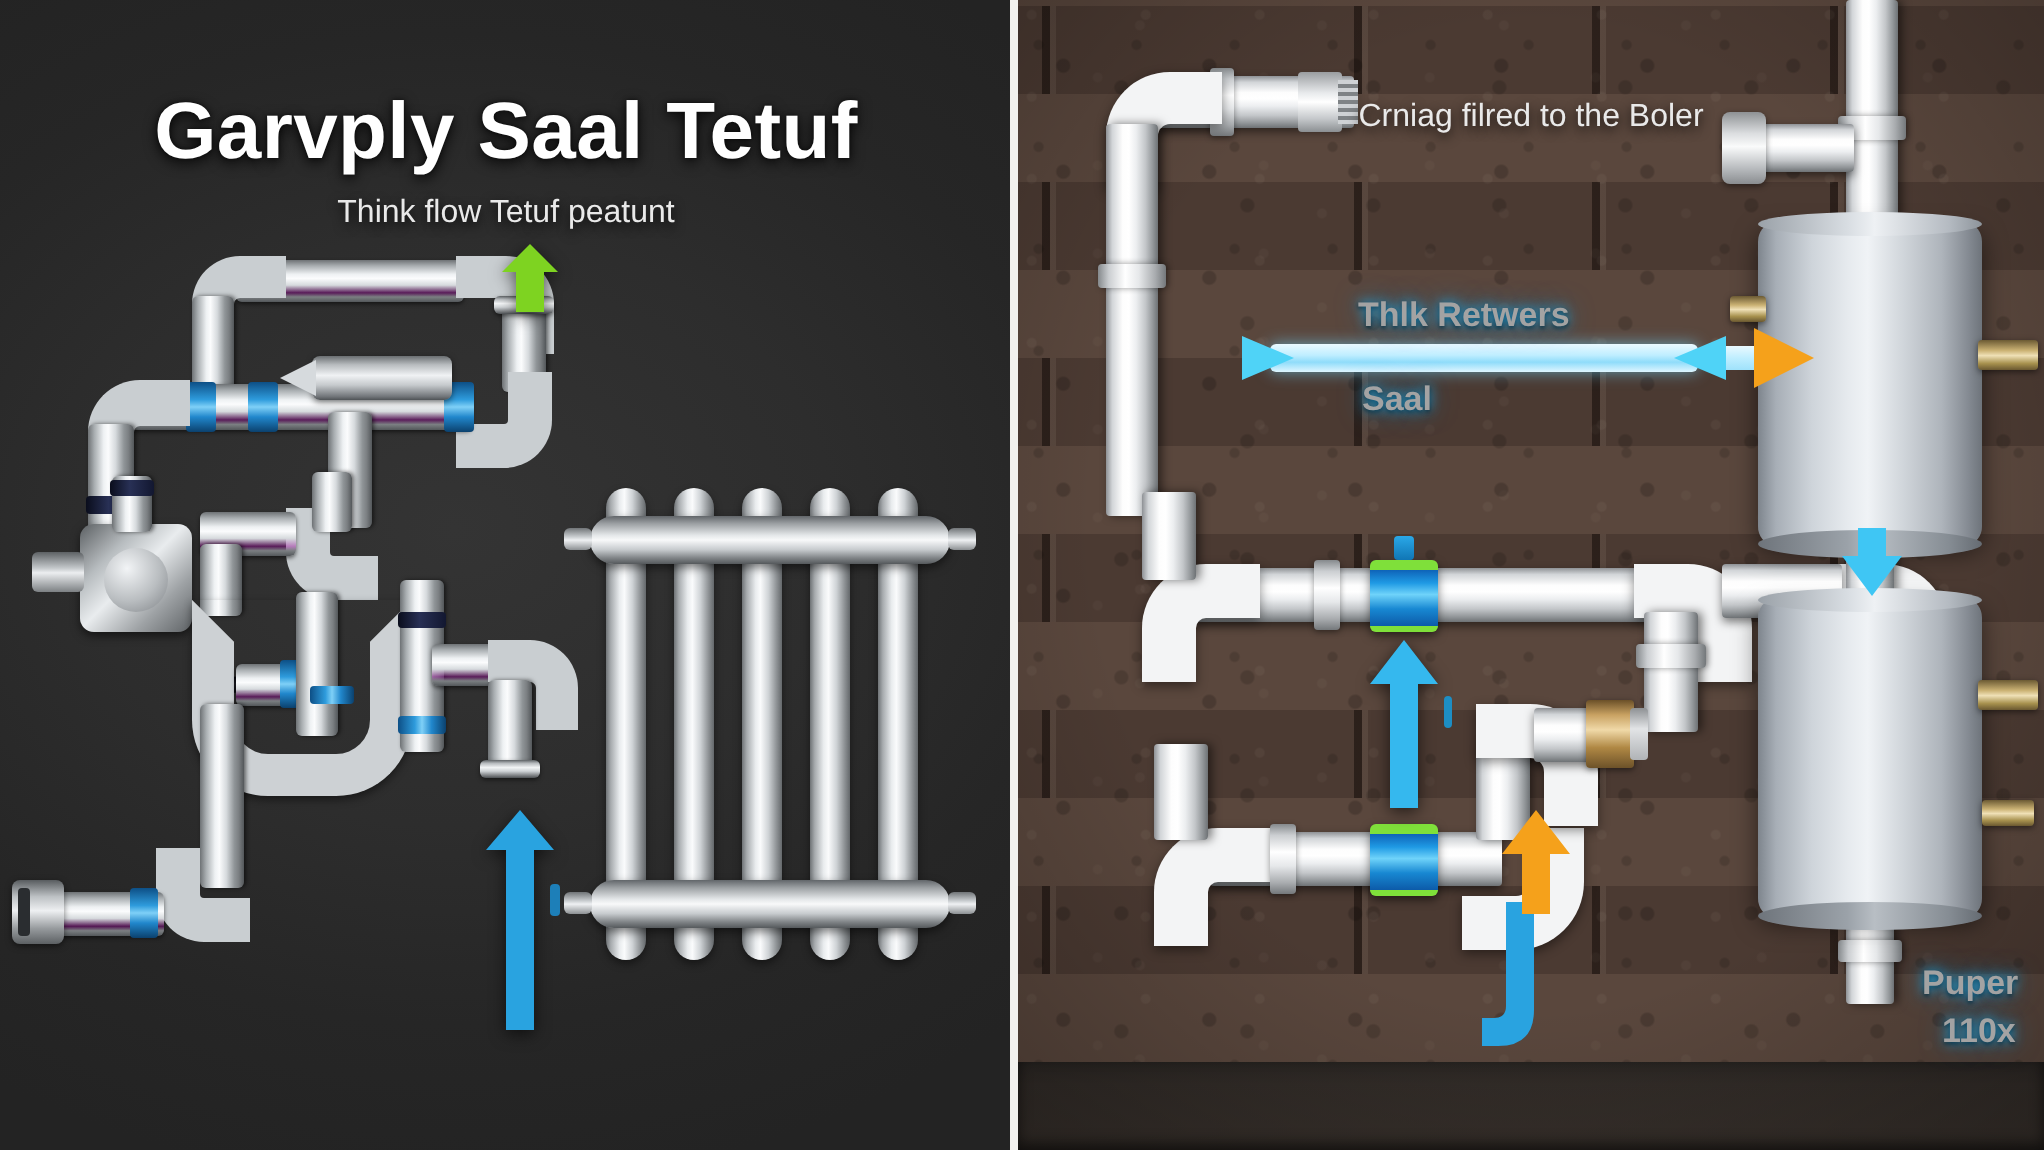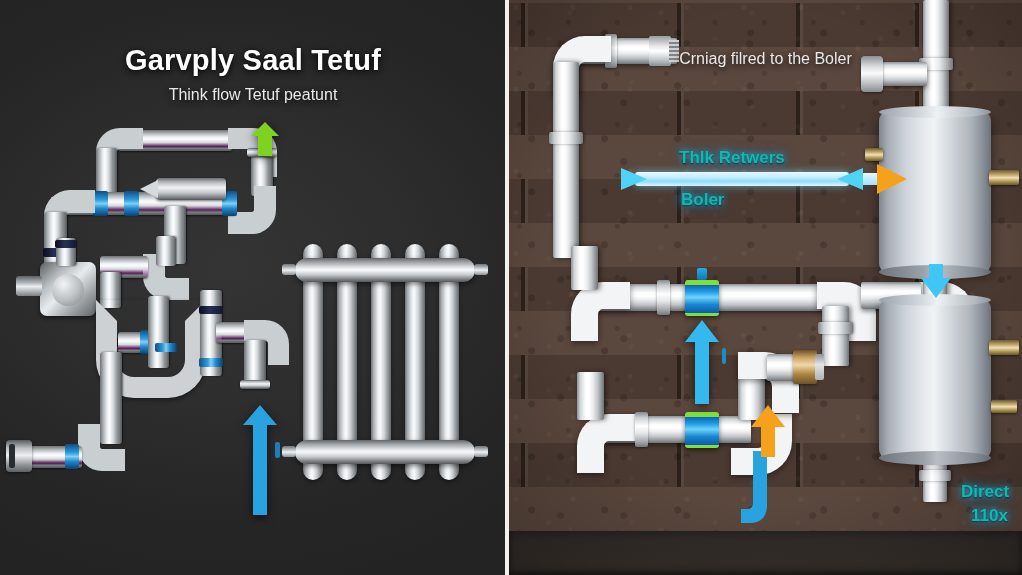--- a/index.html
+++ b/index.html
@@ -53,26 +53,26 @@
   .floorstrip{position:absolute;left:0;right:0;bottom:0;height:44px;
      background:linear-gradient(180deg,#2a2623 0%,#322c28 25%,#37302b 100%);
      box-shadow:0 -3px 7px rgba(0,0,0,.6) inset;}
 
   
   .titleblock{position:absolute;z-index:40;text-align:center;}
   .title{font-weight:bold;color:#ffffff;letter-spacing:.2px;
      text-shadow:0 2px 7px rgba(0,0,0,.85),0 0 2px rgba(0,0,0,.6);}
   .subtitle{color:#e9e9e9;font-weight:normal;
      text-shadow:0 2px 6px rgba(0,0,0,.85);}
-  #left-title{font-size:29px;}
+  #left-title{font-size:40px;}
   #left-sub{font-size:16px;margin-top:9px;}
   #right-title{font-size:29px;}
   #right-sub{font-size:16px;margin-top:10px;}
 
-  .gl-label{position:absolute;z-index:45;color:#14b8a6;font-weight:bold;
+  .gl-label{position:absolute;z-index:45;color:#a3a3a3;font-weight:bold;
      text-shadow:0 0 6px rgba(30,170,230,.95),0 0 13px rgba(20,140,210,.7),0 1px 2px rgba(0,0,0,.9);}
 
   
   .mp{position:absolute;border-radius:3px;}
   .mp-h{background:linear-gradient(180deg,#6e7275 0%,#a9aeb1 14%,#eef1f3 34%,#fbfcfd 44%,#d6dadd 60%,#9096 78%,#7b7f82 88%,#53575a 100%);
         box-shadow:0 1px 2px rgba(0,0,0,.55);}
   .mp-v{background:linear-gradient(90deg,#6e7275 0%,#a9aeb1 14%,#eef1f3 34%,#fbfcfd 44%,#d6dadd 60%,#909598 78%,#7b7f82 88%,#53575a 100%);
         box-shadow:1px 0 2px rgba(0,0,0,.55);}
   .elbow{position:absolute;border-style:solid;border-color:#c9ced1;}
   .mring{position:absolute;border-radius:2px;}
@@ -338,35 +338,35 @@
     <svg class="arrow" style="left:328px;top:164px;" width="26" height="30" viewBox="0 0 26 30">
       <polygon points="26,4 0,15 26,26" fill="#4fd3f7"></polygon>
     </svg>
     <div class="glowline" style="left:350px;top:173px;width:22px;height:12px;border-radius:2px;
          background:linear-gradient(180deg,#eaf9ff,#bfeeff 50%,#9fe2fb);"></div>
     <svg class="arrow" style="left:368px;top:161px;" width="30" height="36" viewBox="0 0 30 36">
       <polygon points="0,3 30,18 0,33" fill="#f5a11b"></polygon>
     </svg>
 
     <div class="gl-label" style="left:170px;top:148px;font-size:17px;">Thlk Retwers</div>
-    <div class="gl-label" style="left:172px;top:190px;font-size:17px;">Boler</div>
+    <div class="gl-label" style="left:172px;top:190px;font-size:17px;">Saal</div>
 
     <svg class="arrow ar-up" style="left:176px;top:320px;" width="34" height="84" viewBox="0 0 34 84">
       <polygon points="17,0 34,22 24,22 24,84 10,84 10,22 0,22" fill="#35b8ee"></polygon>
     </svg>
     <div style="position:absolute;left:213px;top:348px;width:4px;height:16px;background:#1d8ec4;border-radius:2px;z-index:42;"></div>
 
     <svg class="arrow" style="left:232px;top:405px;" width="70" height="130" viewBox="0 0 70 130">
       <path d="M26,46 L26,100 Q26,118 44,118 L60,118 L60,104 L46,104 Q40,104 40,98 L40,46 Z" fill="#29a3e0" transform="translate(-18,0) scale(-1,1) translate(-70,0)"></path>
       <polygon points="27,0 44,22 34,22 34,52 20,52 20,22 10,22" fill="#f5a11b"></polygon>
     </svg>
 
     <svg class="arrow" style="left:412px;top:264px;" width="30" height="34" viewBox="0 0 30 34">
       <polygon points="8,0 22,0 22,14 30,14 15,34 0,14 8,14" fill="#3fc6f4"></polygon>
     </svg>
 
-    <div class="gl-label" style="left:452px;top:482px;font-size:17px;">Direct</div>
+    <div class="gl-label" style="left:452px;top:482px;font-size:17px;">Puper</div>
     <div class="gl-label" style="left:462px;top:506px;font-size:17px;">110x</div>
 
     <div class="vignette"></div>
   </div>
 
 </div>
 
 </body></html>

